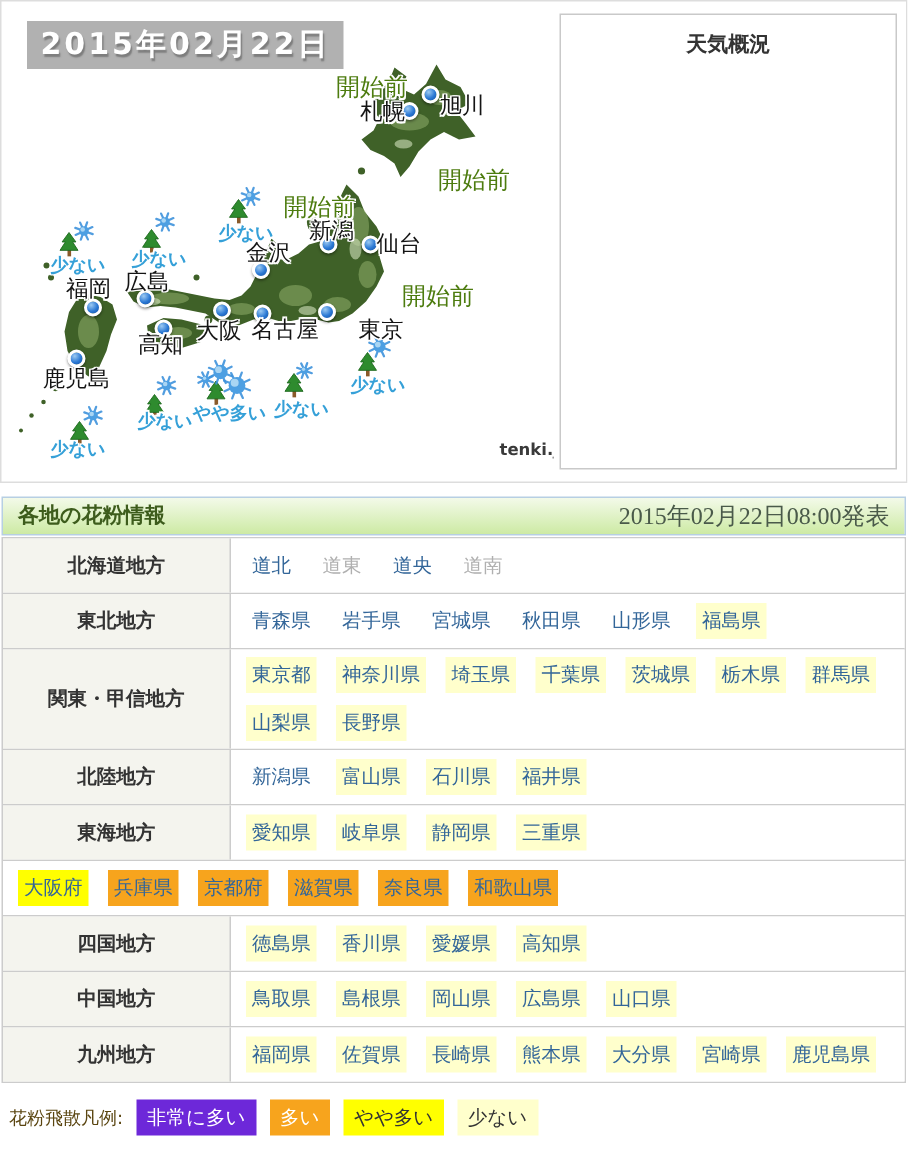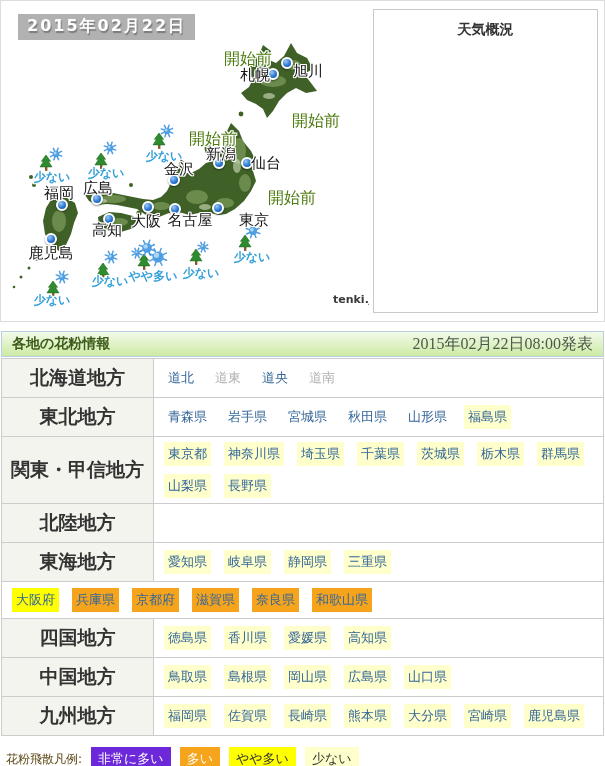--- a/index.html
+++ b/index.html
@@ -4,21 +4,21 @@
 <style>
   html,body{margin:0;padding:0;background:#fff;}
   body{width:605px;font-family:"DejaVu Sans","Liberation Sans",sans-serif;-webkit-font-smoothing:antialiased;}
 
   
   .top-section{position:relative;width:605px;height:322px;box-sizing:border-box;
     border:1px solid #ddd;background:#fff;}
   #map{position:absolute;left:0;top:0;width:368px;height:320px;overflow:hidden;}
   #map svg.base{position:absolute;left:0;top:0;}
   .date-banner{position:absolute;left:17px;top:13px;background:#b1b1b1;color:#fff;
-    font-size:16px;font-weight:bold;padding:2px 9px 3px;letter-spacing:2px;
+    font-size:20px;font-weight:bold;padding:2px 9px 3px;letter-spacing:2px;
     text-shadow:1px 2px 1px #7d7d7d;z-index:5;}
   .watermark{position:absolute;left:332px;top:292px;font-size:11px;font-weight:bold;color:#3a3a3a;z-index:5;}
 
   .halo{text-shadow:-1px -1px 0 #fff,1px -1px 0 #fff,-1px 1px 0 #fff,1px 1px 0 #fff,
     0 -1px 0 #fff,0 1px 0 #fff,-1px 0 0 #fff,1px 0 0 #fff;}
   .mapitem{position:absolute;transform:translate(-50%,-50%);z-index:4;white-space:nowrap;}
   .city-label{font-size:15px;color:#141414;z-index:4;}
   .city-dot{width:8px;height:8px;border-radius:50%;
     background:radial-gradient(circle at 35% 30%,#9ccaf2,#2a78d4 55%,#174f9c);
     border:2px solid #fff;box-shadow:0 1px 2px rgba(0,0,0,.45);z-index:3;}
@@ -37,21 +37,21 @@
     background:linear-gradient(#f3fae9,#cdeaa4);border:1px solid #b7cfe3;
     display:flex;justify-content:space-between;align-items:center;padding:0 10px;}
   .pollen-title{font-size:14px;font-weight:bold;color:#3d5c1c;}
   .pollen-date{font-size:16px;color:#4a5a4a;font-family:Liberation Serif, serif;}
 
   .ptable{margin:1px 1px 0;border:1px solid #ccc;}
   .prow{display:flex;border-bottom:1px solid #ccc;min-height:36px;}
   .prow:last-child{border-bottom:none;}
   .rcell{width:152px;flex:0 0 152px;box-sizing:border-box;background:#f4f4ee;
     border-right:1px solid #ccc;display:flex;align-items:center;justify-content:center;
-    font-size:19px;font-weight:bold;color:#333;text-align:center;padding:6px 4px;}
+    font-size:13px;font-weight:bold;color:#333;text-align:center;padding:6px 4px;}
   .ccell{flex:1;background:#fff;display:flex;flex-wrap:wrap;align-items:center;
     padding:5px 6px 5px 10px;gap:8px 13px;}
   .chip{font-size:13px;padding:3px 4px;color:#336699;cursor:pointer;}
   .chip.link{background:none;}
   .chip.disabled{color:#b0b0b0;cursor:default;}
   .chip.low{background:#ffffcc;}
   .chip.mid{background:#ffff00;}
   .chip.high{background:#f7a41d;}
 
   
@@ -382,20 +382,26 @@
         <span class="chip low">千葉県</span>
         <span class="chip low">茨城県</span>
         <span class="chip low">栃木県</span>
         <span class="chip low">群馬県</span>
         <span class="chip low">山梨県</span>
         <span class="chip low">長野県</span>
       </div>
     </div>
     <div class="prow">
       <div class="rcell">北陸地方</div>
+      <div class="ccell">
+        <span class="chip link">新潟県</span>
+        <span class="chip low">富山県</span>
+        <span class="chip low">石川県</span>
+        <span class="chip low">福井県</span>
+      </div>
     </div>
     <div class="prow">
       <div class="rcell">東海地方</div>
       <div class="ccell">
         <span class="chip low">愛知県</span>
         <span class="chip low">岐阜県</span>
         <span class="chip low">静岡県</span>
         <span class="chip low">三重県</span>
       </div>
     </div>

